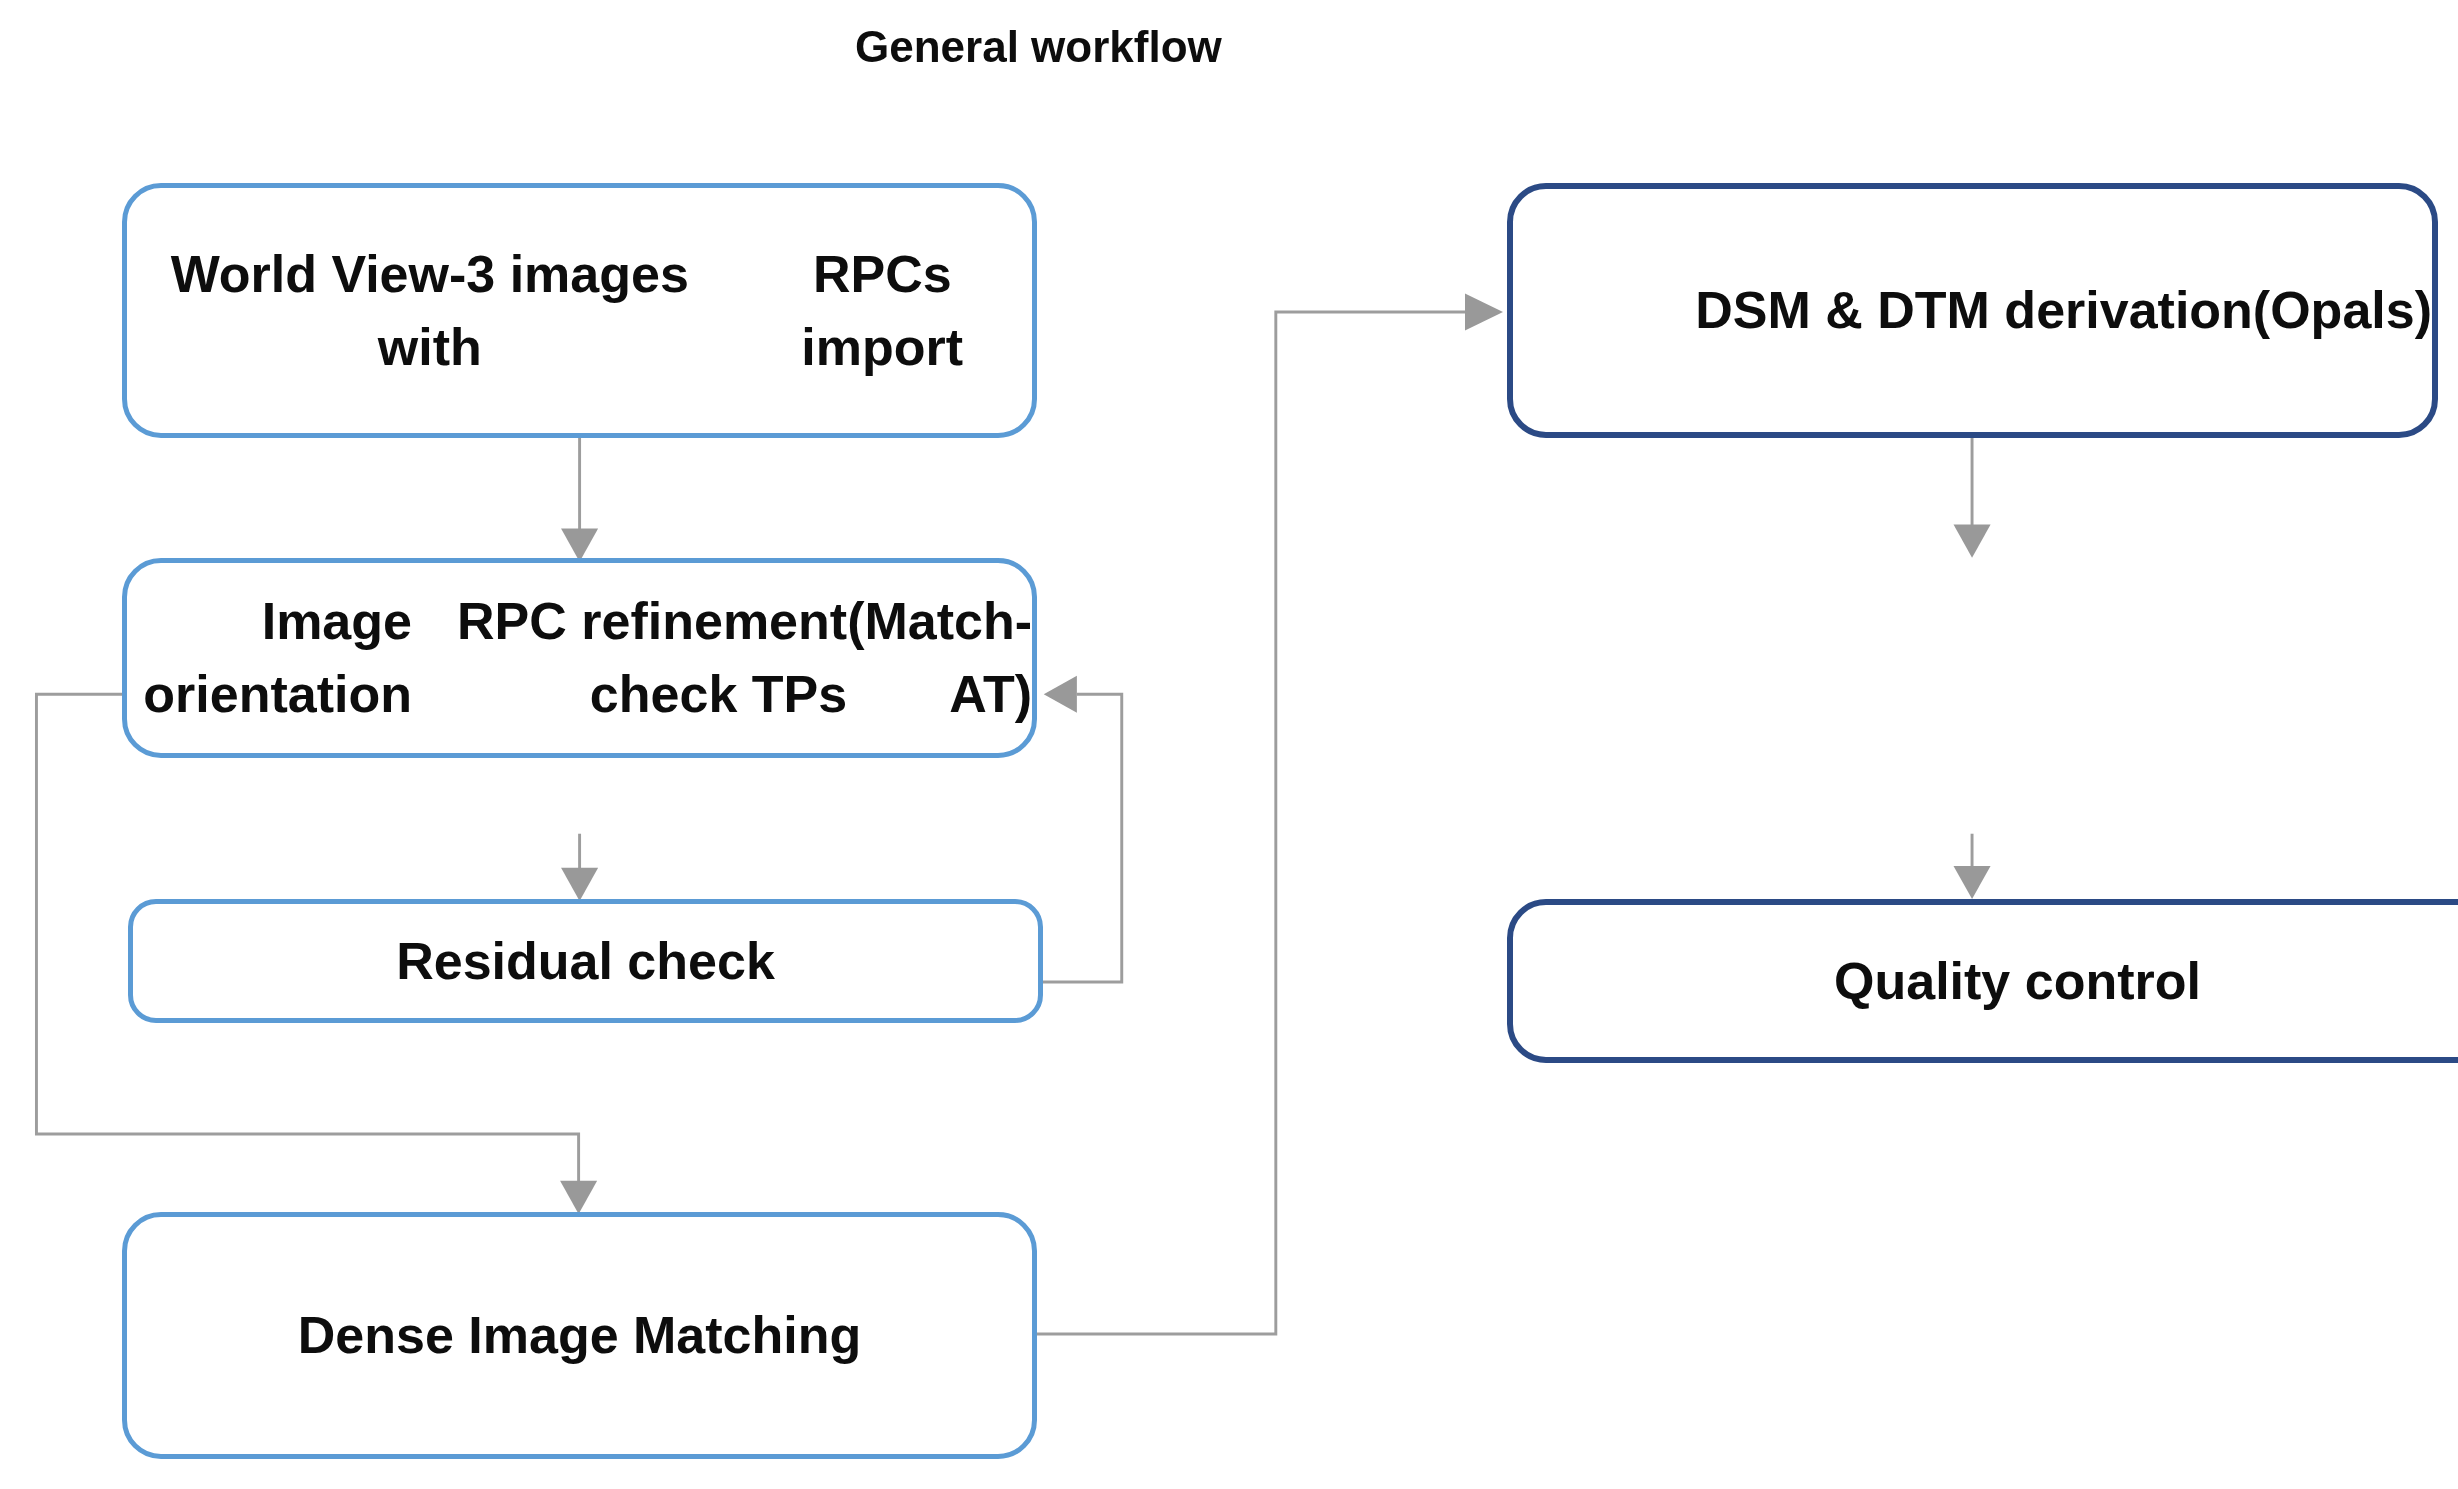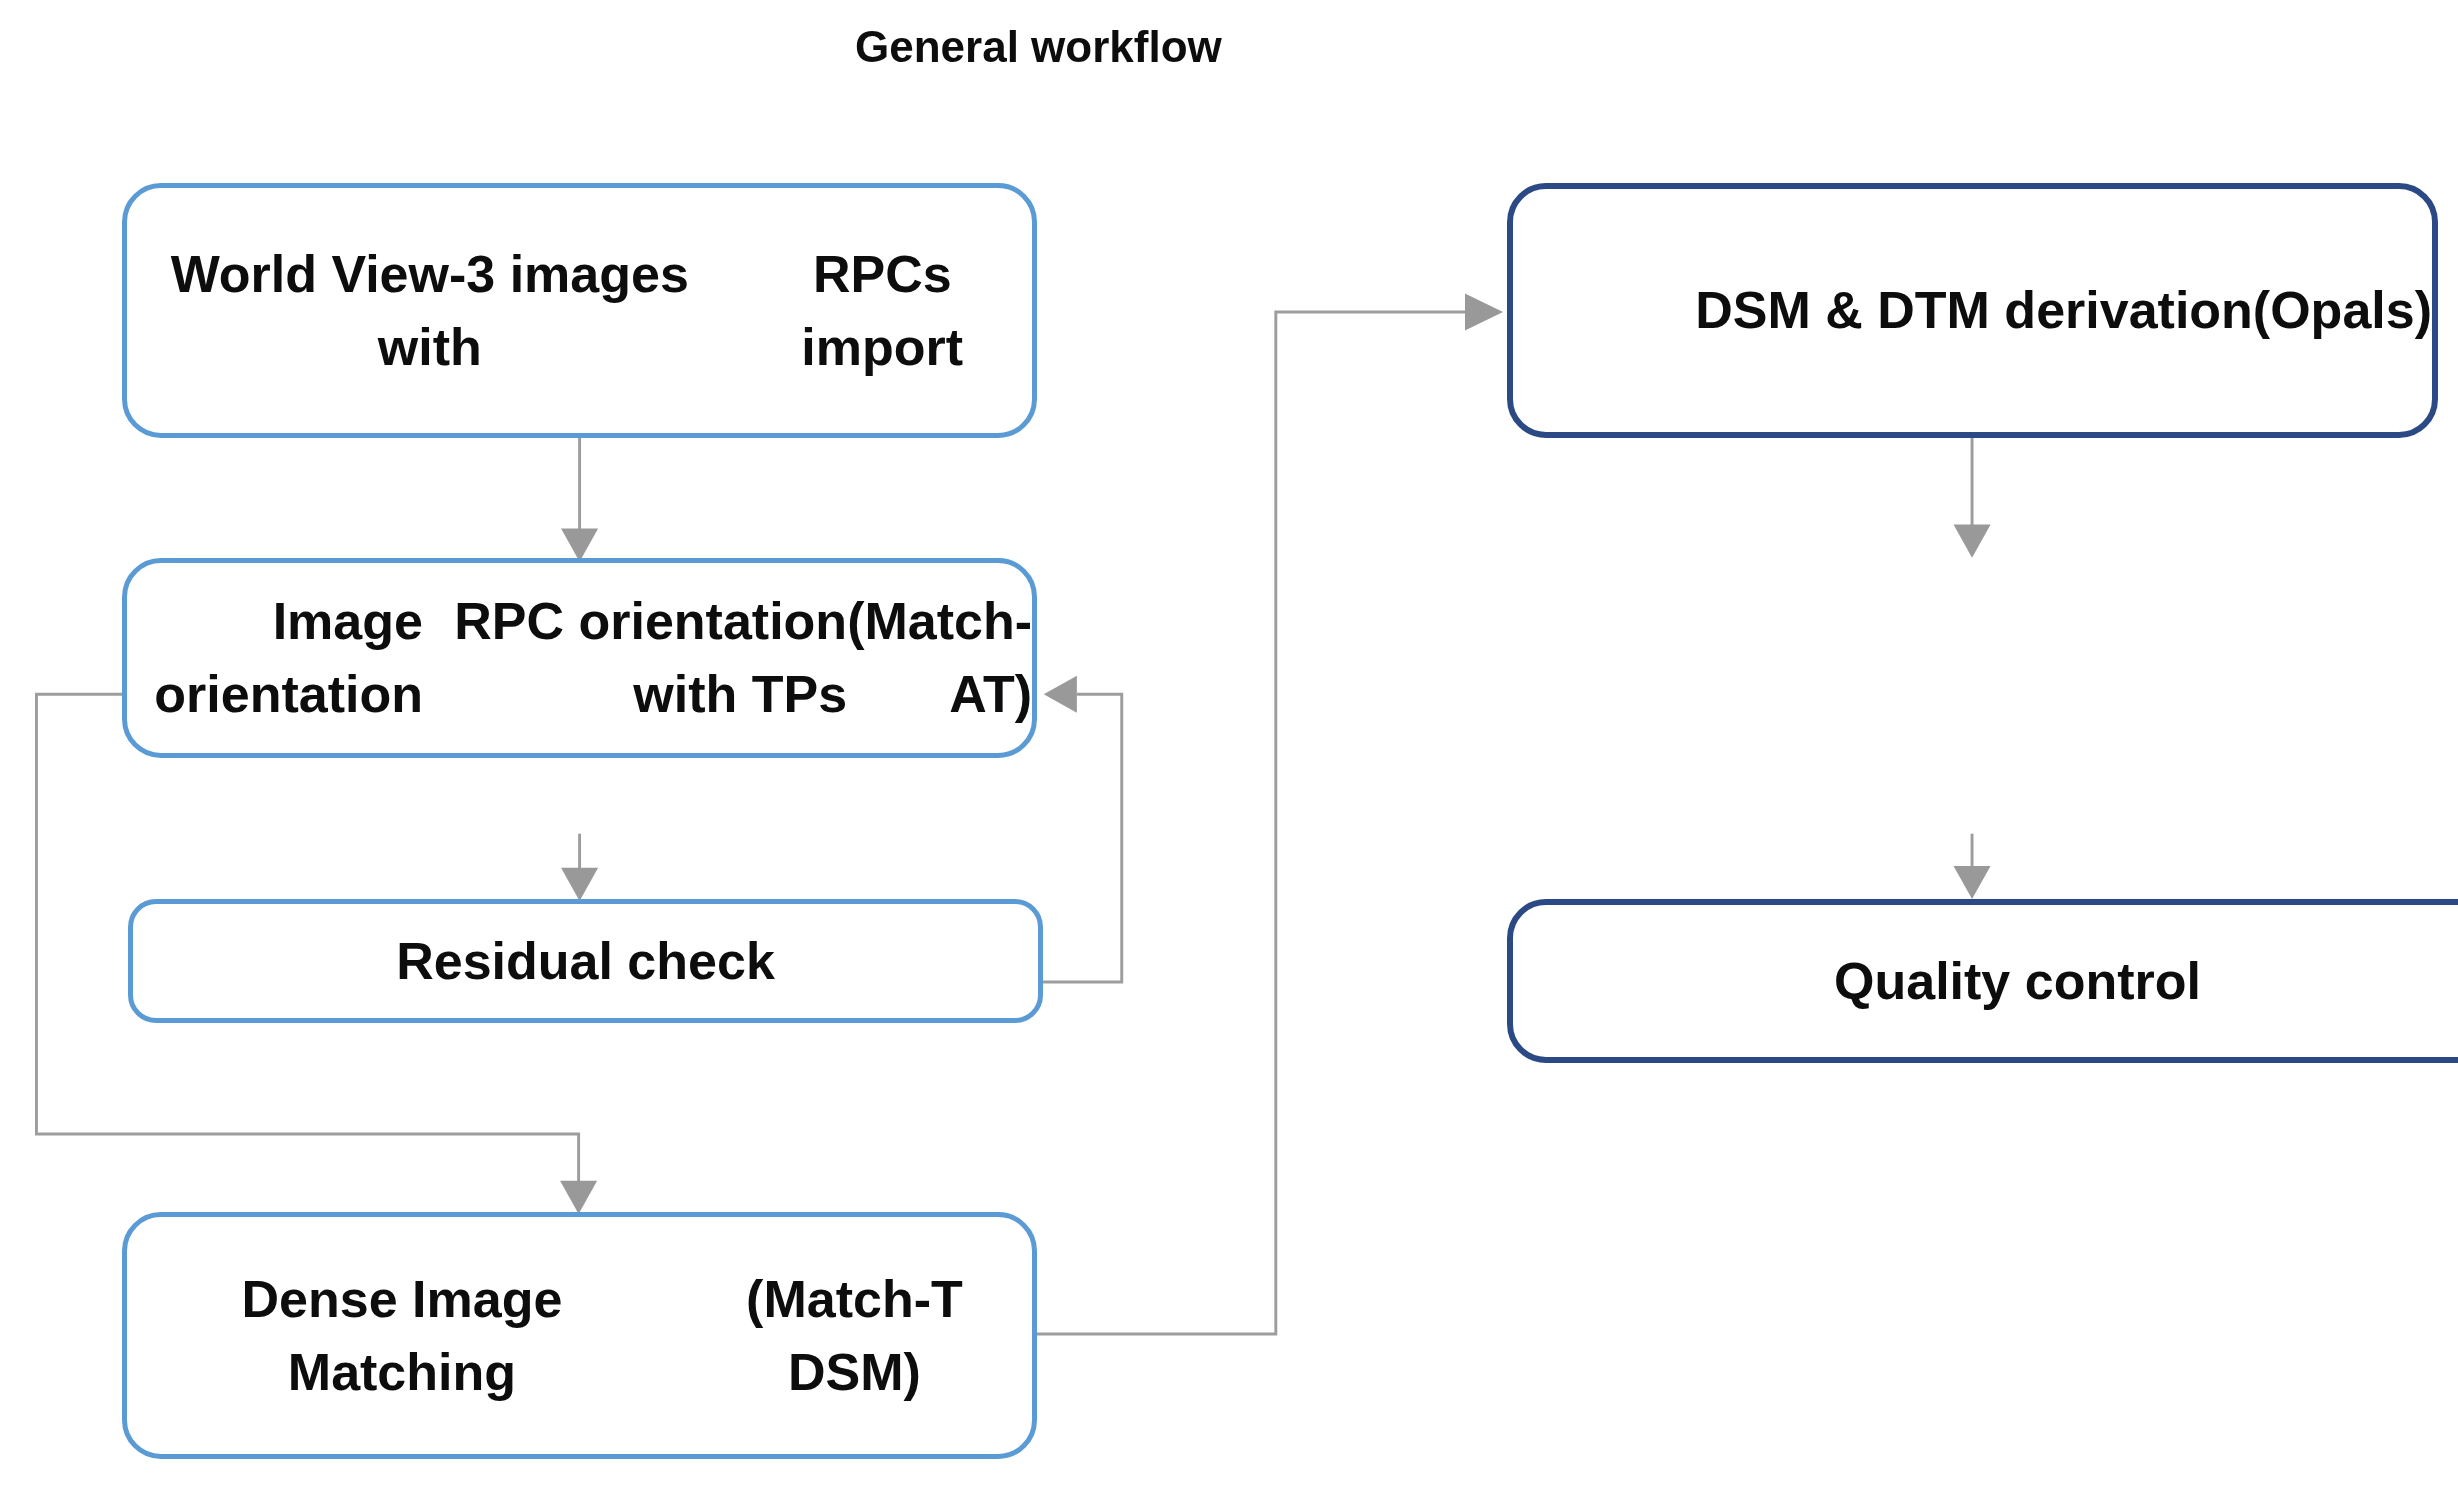--- a/index.html
+++ b/index.html
@@ -91,31 +91,30 @@
     </g>
   </svg>
 
   <div class="box light" id="n-worldview">
     <span>World View-3 images with</span>
     <span>RPCs import</span>
   </div>
 
   <div class="box light" id="n-orientation">
     <span>Image orientation</span>
-    <span>RPC orientation with TPs</span>
+    <span>RPC refinement check TPs</span>
     <span>(Match-AT)</span>
   </div>
 
   <div class="box light" id="n-residual">
     <span>Residual check</span>
   </div>
 
   <div class="box light" id="n-dense">
     <span>Dense Image Matching</span>
-    <span>(Match-T DSM)</span>
   </div>
 
   <div class="box dark" id="n-dsm">
     <span>DSM &amp; DTM derivation</span>
     <span>(Opals)</span>
   </div>
 
 
   <div class="box dark" id="n-quality">
     <span>Quality control</span>

